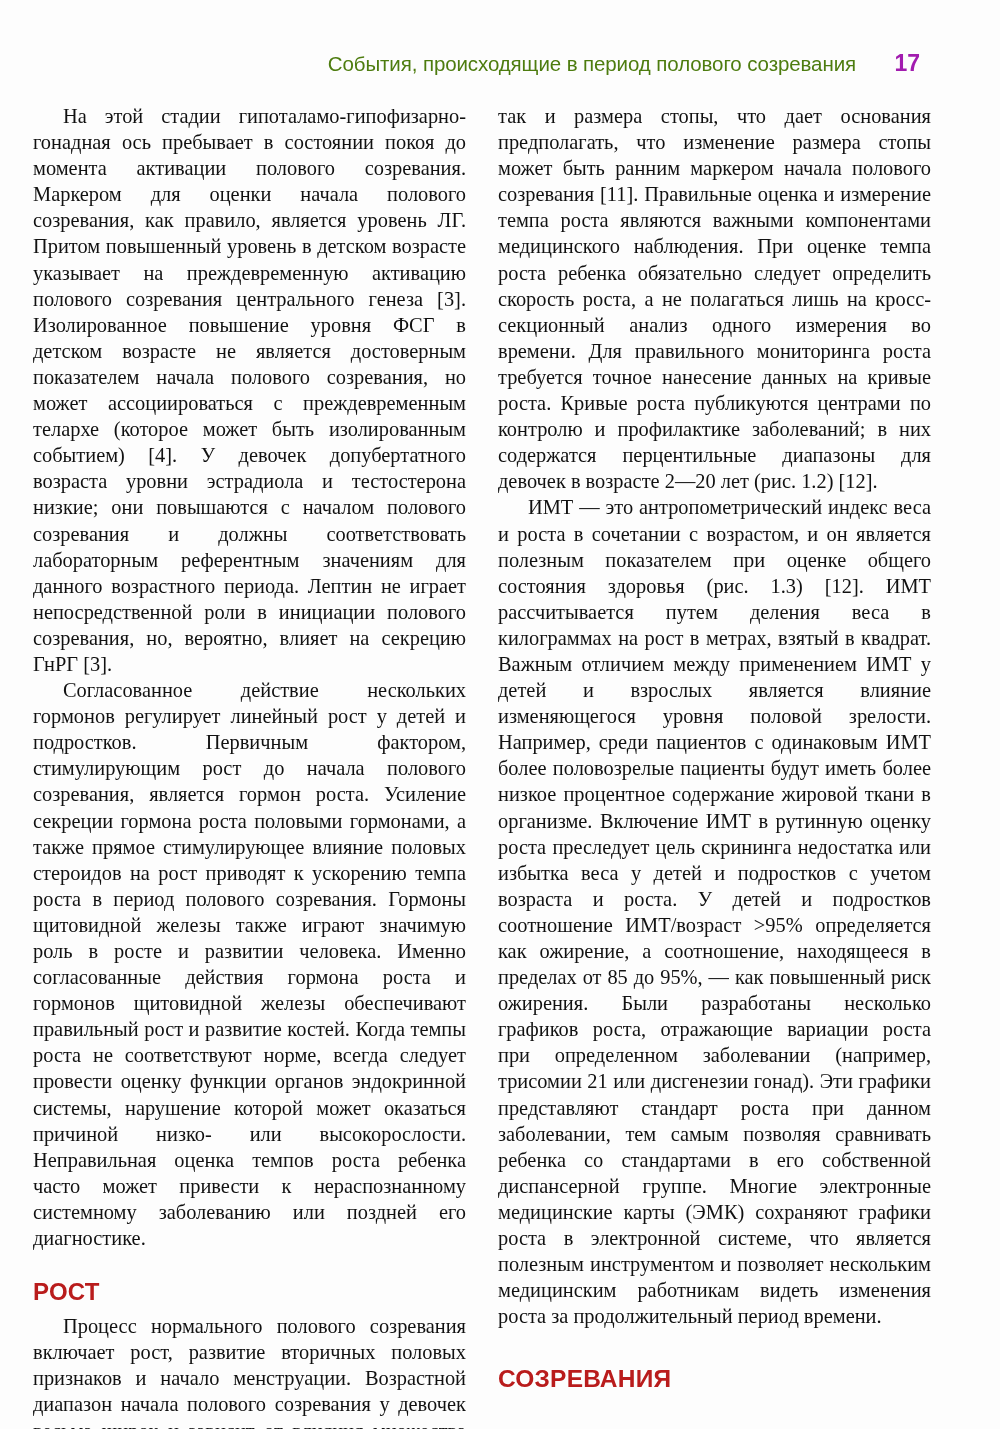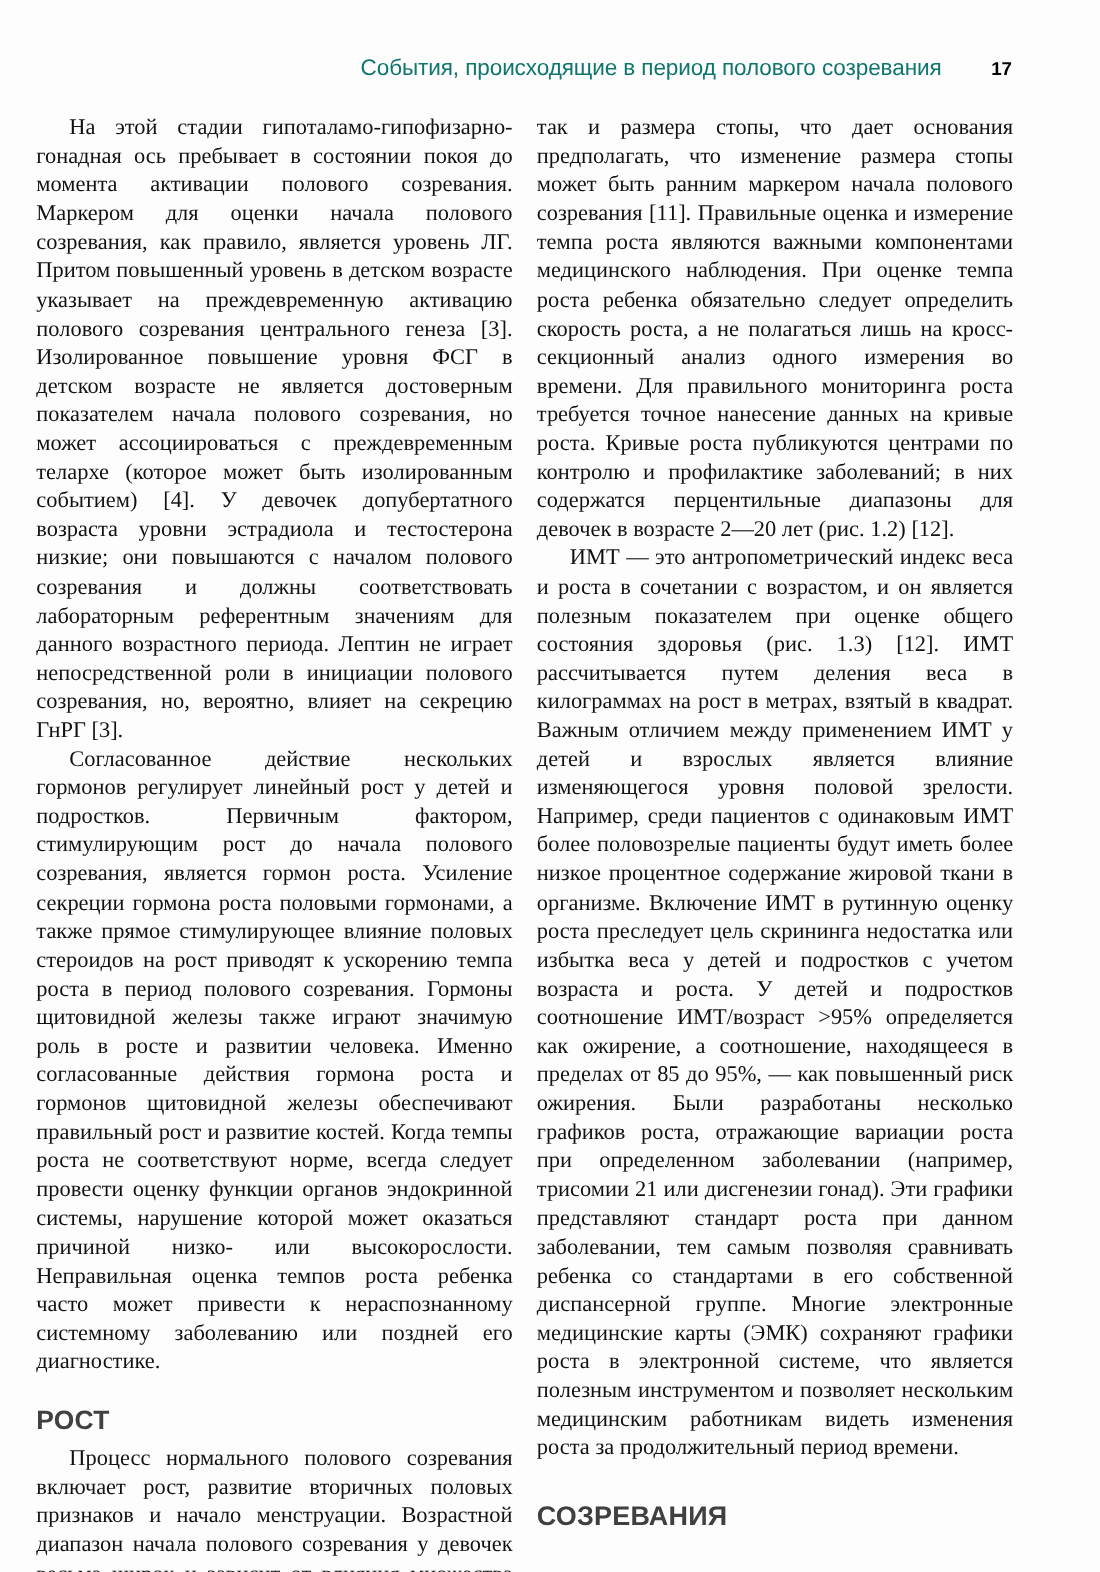--- a/index.html
+++ b/index.html
@@ -26,41 +26,41 @@
     height: 34px;
     display: flex;
     align-items: baseline;
     justify-content: flex-end;
     gap: 34px;
   }
   .running-head-title {
     font-family: "Liberation Sans", sans-serif;
     font-size: 20.5px;
     letter-spacing: -0.1px;
-    color: #0f766e;
+    color: #4d7c0f;
     white-space: nowrap;
   }
   .running-head-folio {
     font-family: "Liberation Sans", sans-serif;
-    font-size: 17px;
+    font-size: 23px;
     font-weight: 700;
-    color: #000000;
+    color: #a21caf;
     min-width: 30px;
     text-align: right;
   }
 
   
   .columns {
     position: absolute;
     left: 33px;
     top: 103px;
     width: 887px;
     height: 1300px;
     display: flex;
-    gap: 22px;
+    gap: 32px;
   }
   .col {
     width: 433px;
     flex: 0 0 433px;
   }
 
   p.body {
     margin: 0;
     font-size: 20.4px;
     line-height: 26.1px;
@@ -73,21 +73,21 @@
   p.body.noindent { text-indent: 0; }
 
   
   h2.section {
     margin: 0;
     font-family: "Liberation Sans", sans-serif;
     font-weight: 700;
     font-size: 24px;
     line-height: 30px;
     letter-spacing: 0.2px;
-    color: #404040;
+    color: #b91c1c;
     text-transform: none;
   }
   .sp-before-rost { height: 26px; }
   .sp-after-rost  { height: 6px; }
   .sp-before-sob  { height: 34px; }
 
   h2.section.major {
     font-size: 24.5px;
     line-height: 31px;
   }

